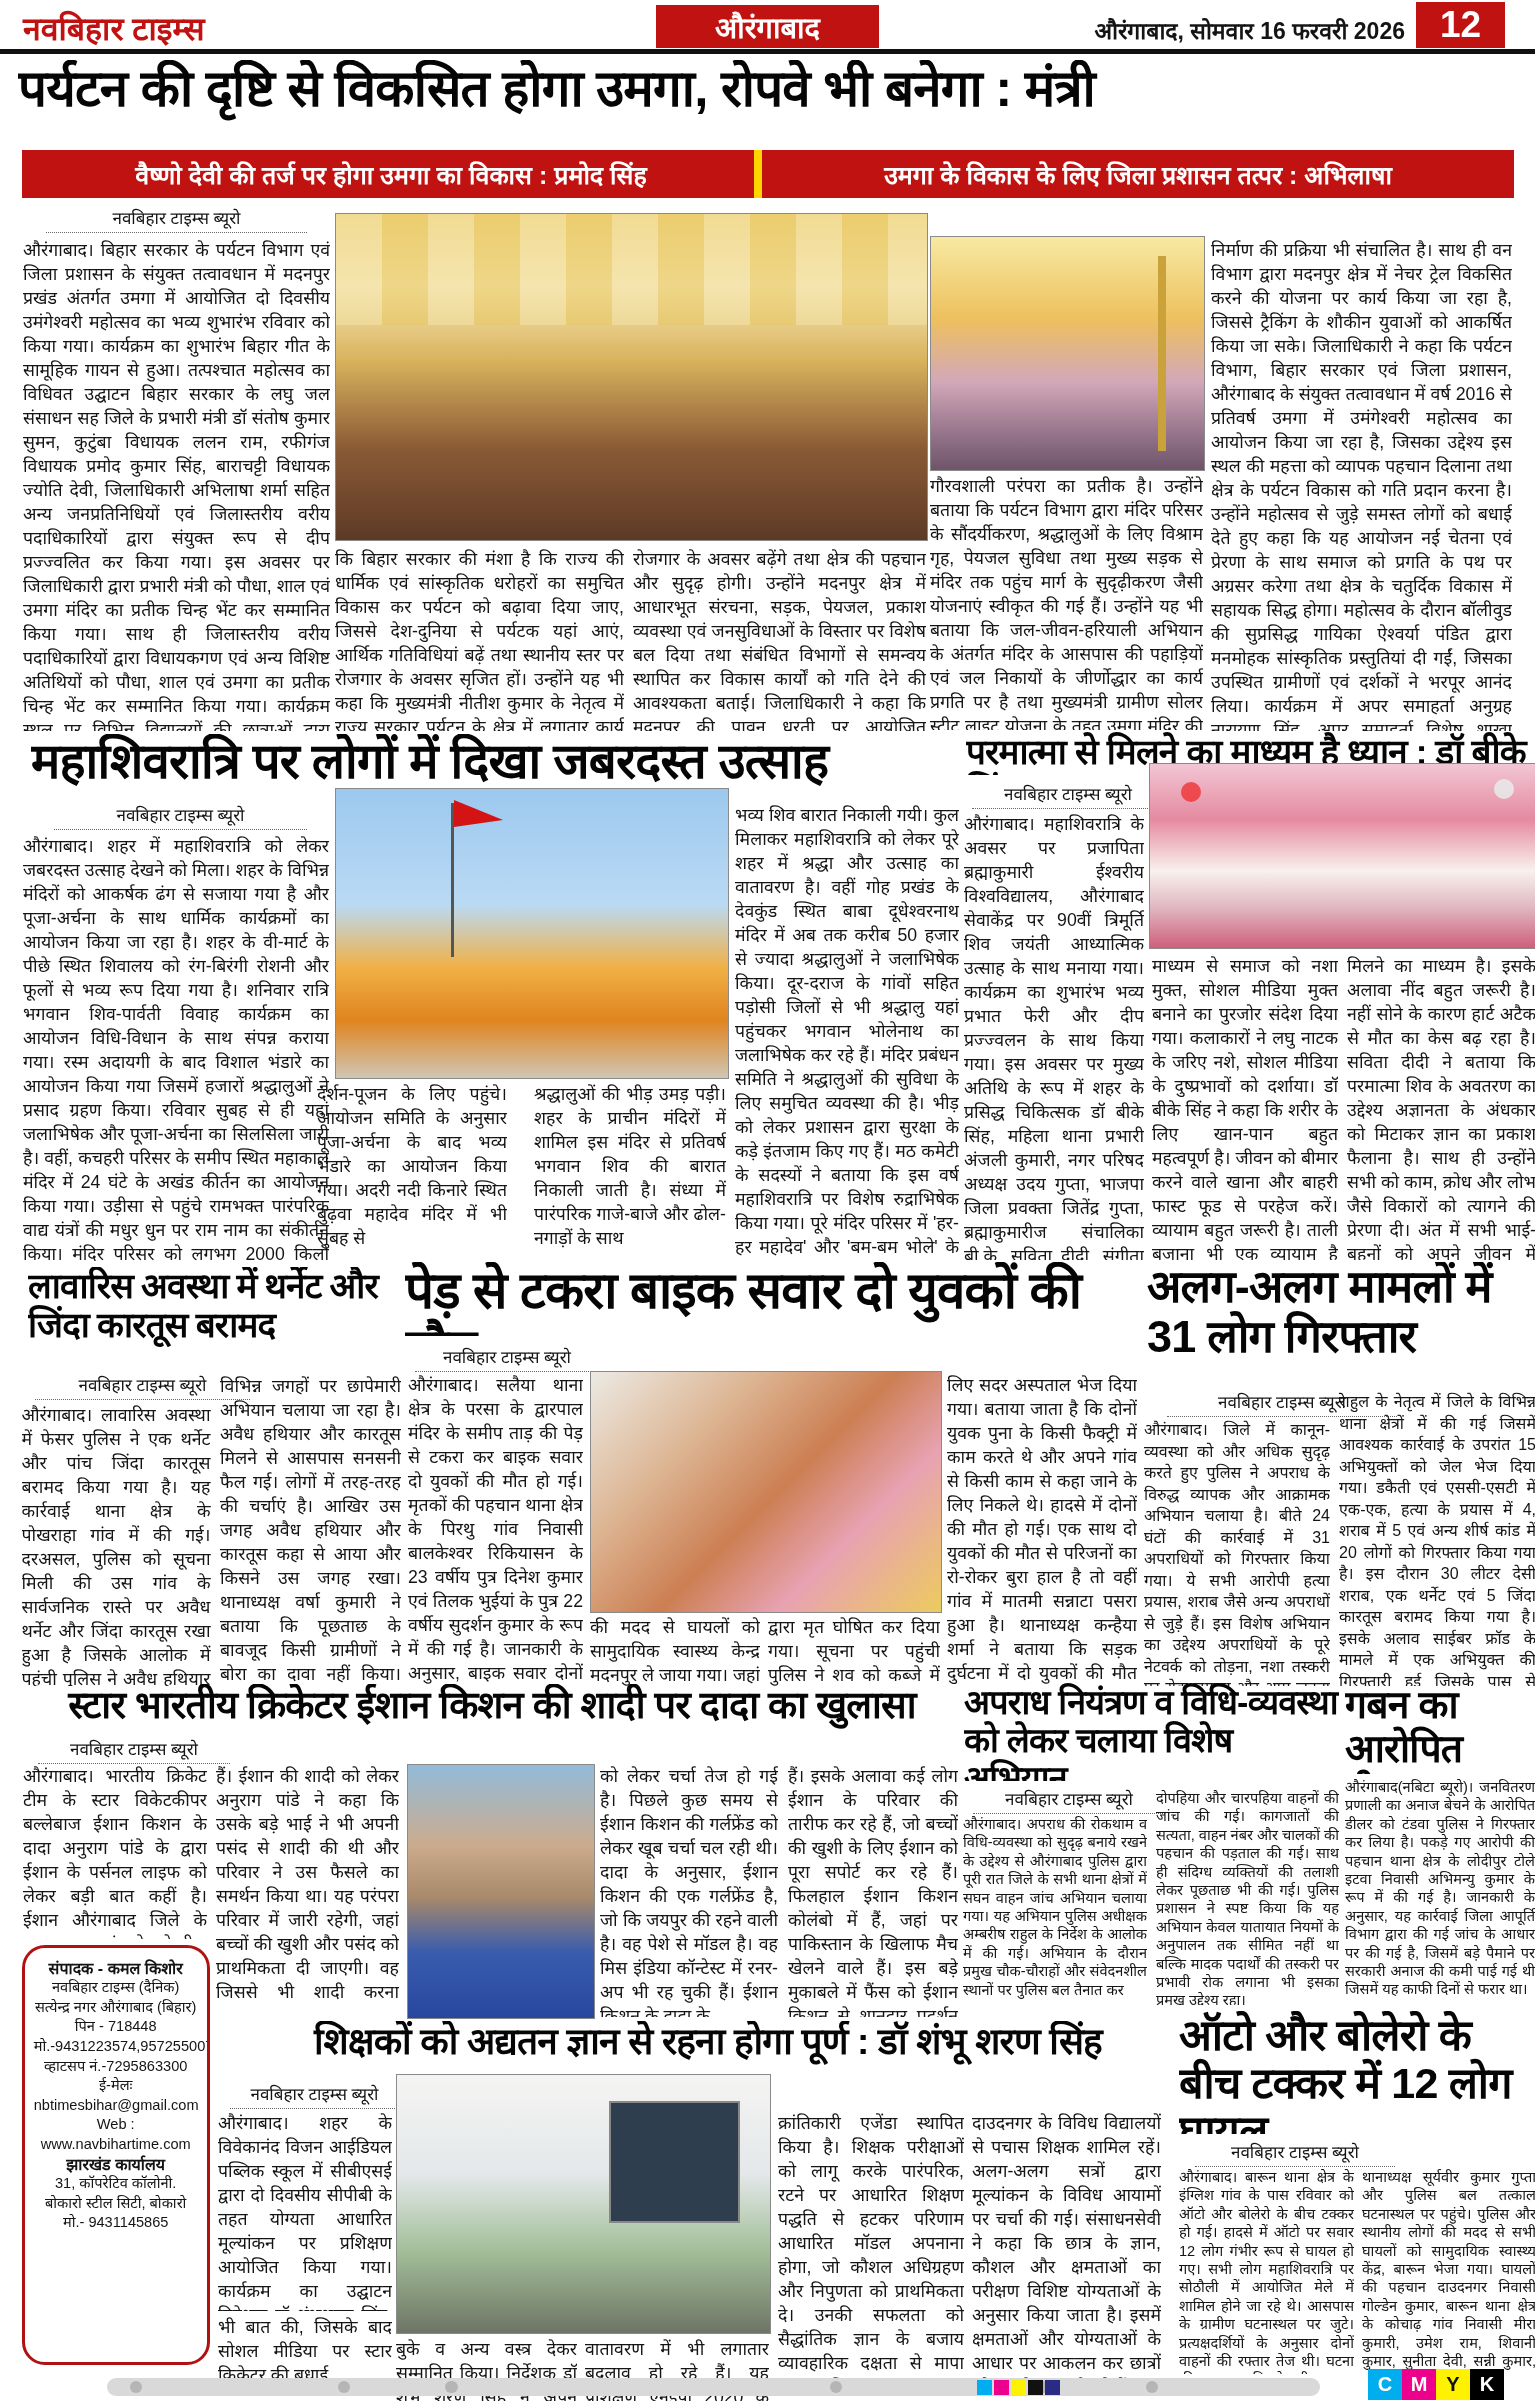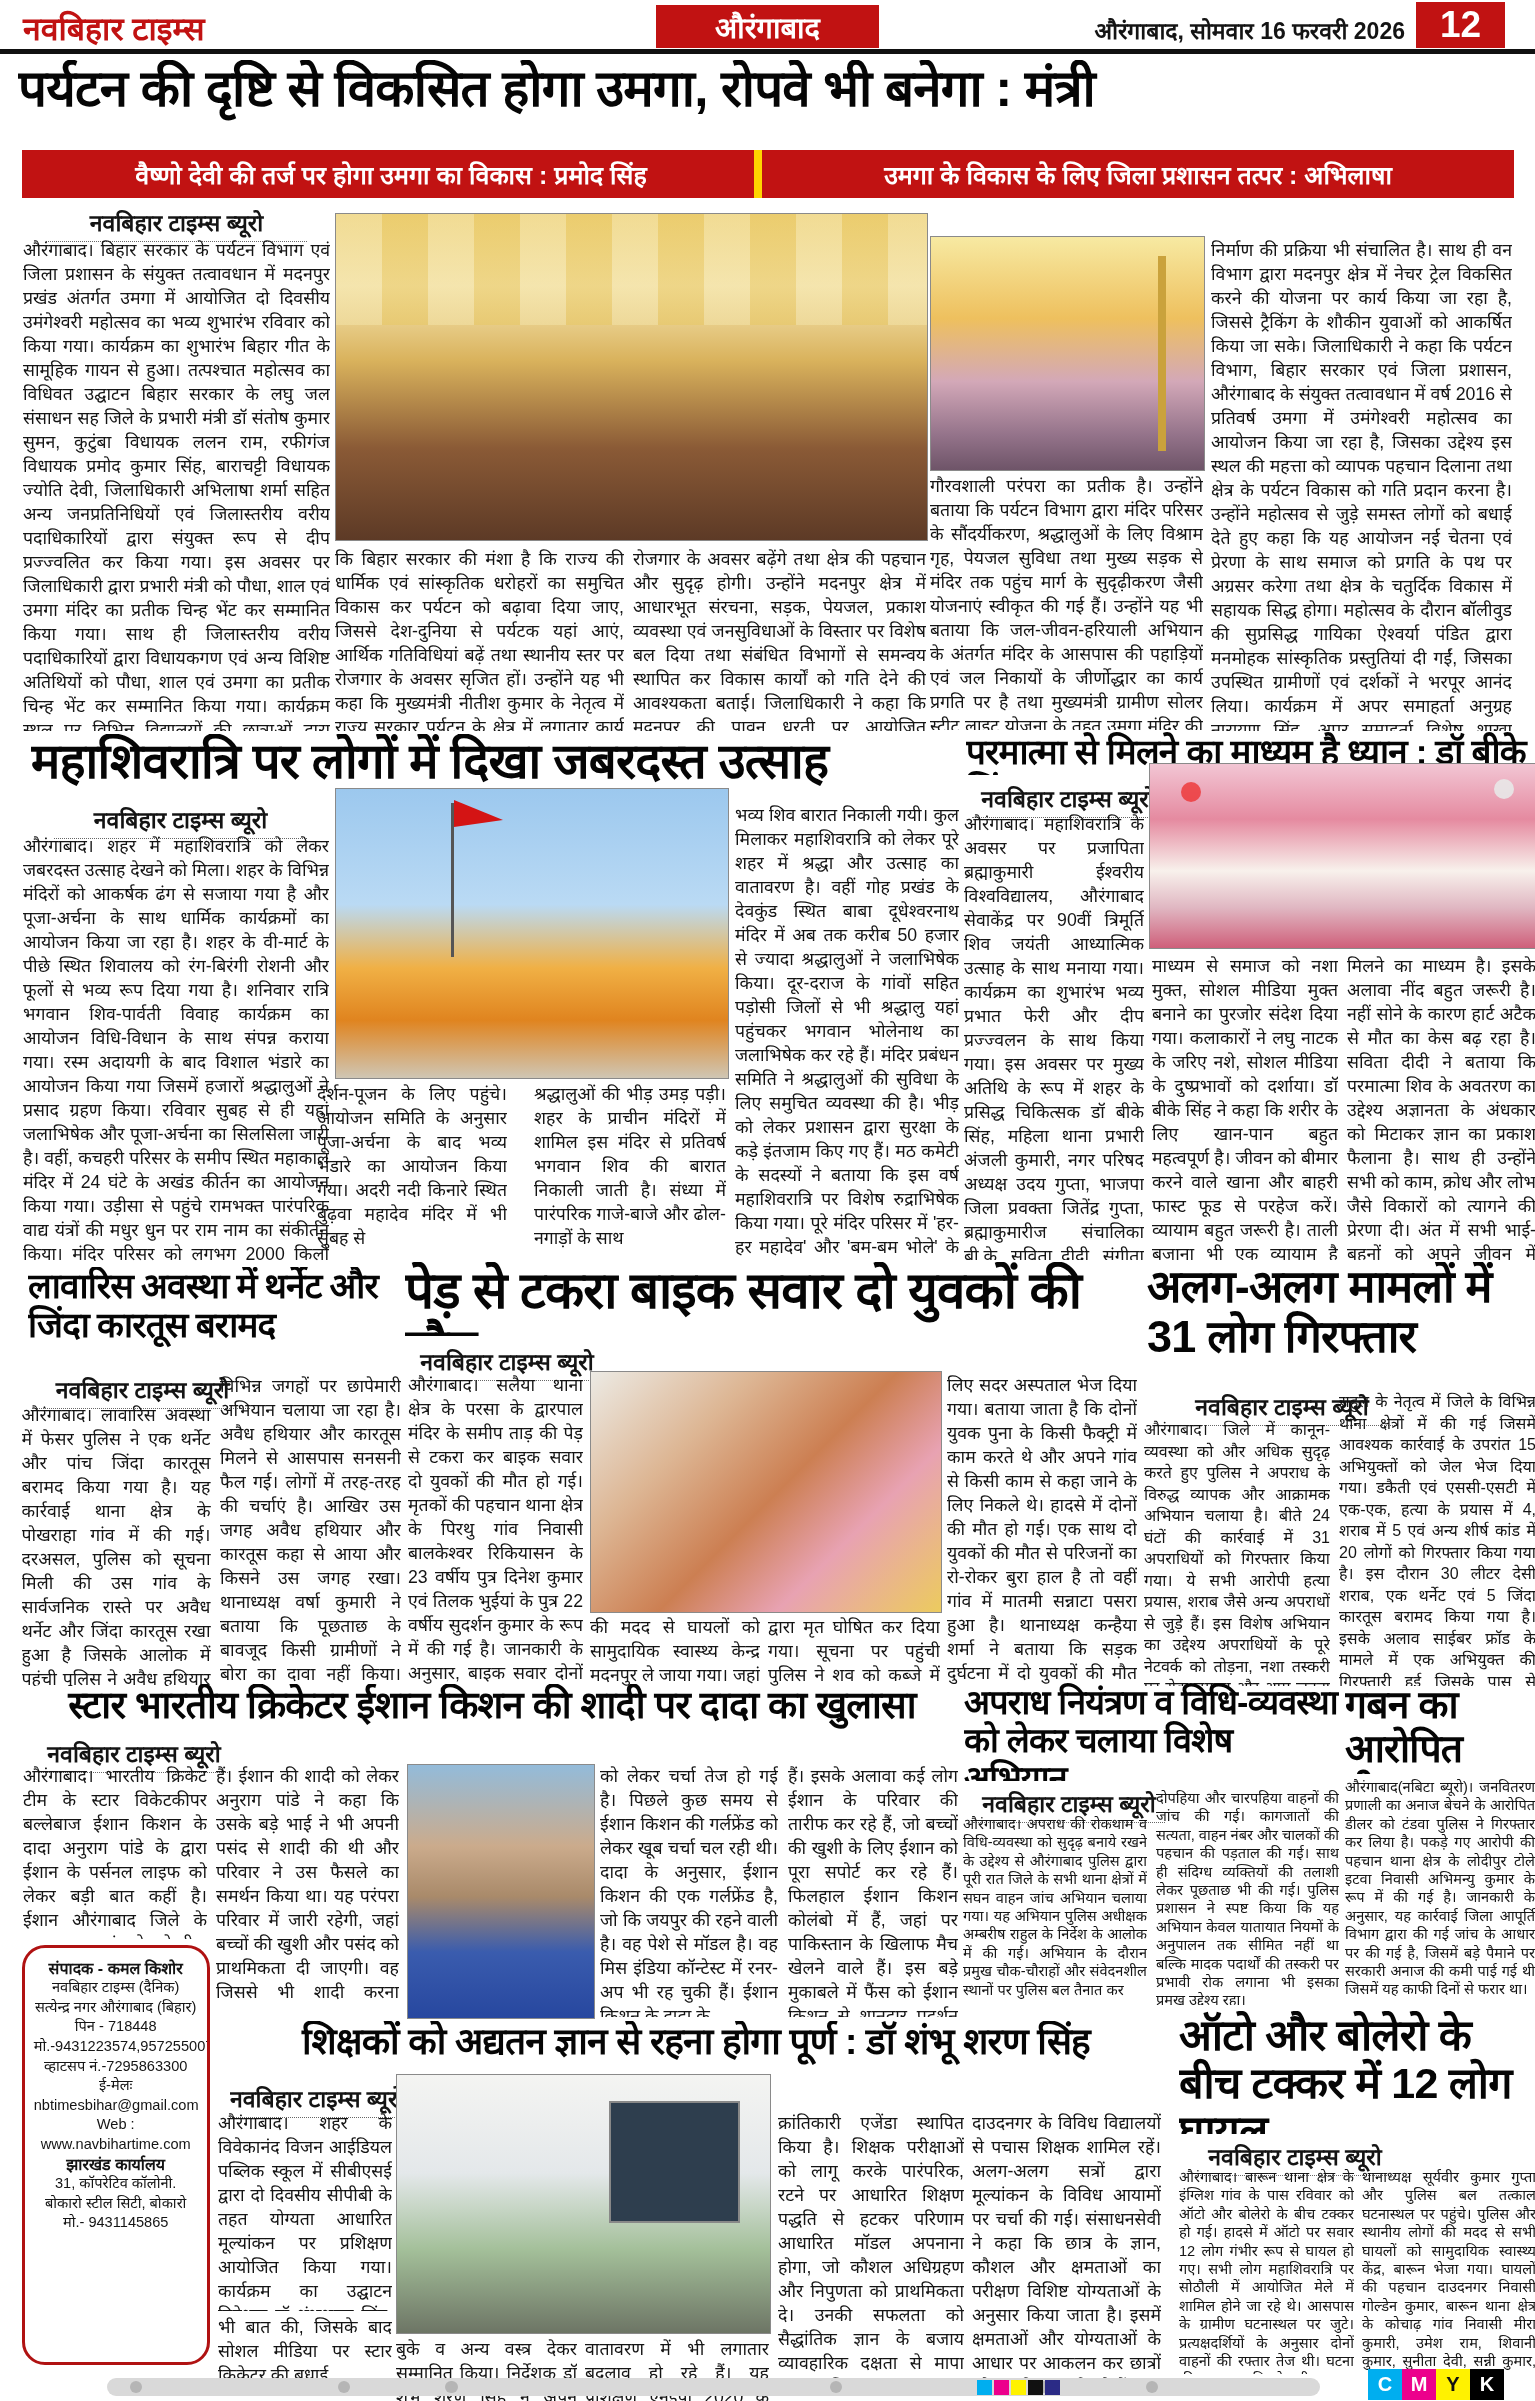--- a/index.html
+++ b/index.html
@@ -3,21 +3,21 @@
 <meta charset="utf-8">
 <title>Navbihar Times - Page 12</title>
 <style>
   html,body{margin:0;padding:0;}
   body{width:1535px;height:2401px;position:relative;background:#ffffff;color:#141414;
        font-family:"Liberation Sans",sans-serif;}
   .abs{position:absolute;}
   .red{color:#c11212;}
   .redbg{background:#c11212;color:#ffffff;}
   .h{font-weight:800;color:#050505;line-height:1.12;letter-spacing:-0.8px;overflow:hidden;}
-  .byline{font-weight:700;font-size:23px;text-align:center;border-bottom:1.5px dotted #666;
+  .byline{font-weight:400;font-size:17px;text-align:center;border-bottom:1.5px dotted #666;
           padding-bottom:3.1px;overflow:hidden;white-space:nowrap;}
   .body-txt{font-size:17.7px;line-height:24px;text-align:justify;overflow:hidden;}
   .body-sm{font-size:14.6px;line-height:18.4px;text-align:justify;overflow:hidden;}
   .body-md{font-size:16px;line-height:21.5px;text-align:justify;overflow:hidden;}
   .ph{position:absolute;border:0.8px solid #8a8a8a;overflow:hidden;}
   .rule{position:absolute;background:#111;}
   .subbar{display:flex;align-items:center;justify-content:center;color:#fff;font-weight:800;
           font-size:25px;text-align:center;overflow:hidden;}
   .pubbox{position:absolute;border:3.1px solid #b01212;border-radius:23px;padding:10.7px 9.2px;
           overflow:hidden;background:#fff;}
@@ -137,21 +137,21 @@
   <div class="pub-line">व्हाटसप नं.-7295863300</div>
   <div class="pub-line">ई-मेलः nbtimesbihar@gmail.com</div>
   <div class="pub-line">Web : www.navbihartime.com</div>
   <div class="pub-line pub-bold">झारखंड कार्यालय</div>
   <div class="pub-line">31, कॉपरेटिव कॉलोनी.</div>
   <div class="pub-line">बोकारो स्टील सिटी, बोकारो</div>
   <div class="pub-line">मो.- 9431145865</div>
 
 </div>
 
-<div class="abs h" style="left:216px;top:2021px;width:960px;height:48px;font-size:37px;text-align:center;">शिक्षकों को अद्यतन ज्ञान से रहना होगा पूर्ण : डॉ शंभू शरण सिंह</div>
+<div class="abs h" style="left:228px;top:2021px;width:960px;height:48px;font-size:37px;text-align:center;">शिक्षकों को अद्यतन ज्ञान से रहना होगा पूर्ण : डॉ शंभू शरण सिंह</div>
 <div class="abs byline" style="left:230px;top:2082px;width:169px;">नवबिहार टाइम्स ब्यूरो</div>
 <div class="abs body-txt" style="left:218px;top:2111px;width:174px;height:200px;">औरंगाबाद। शहर के विवेकानंद विजन आईडियल पब्लिक स्कूल में सीबीएसई द्वारा दो दिवसीय सीपीबी के तहत योग्यता आधारित मूल्यांकन पर प्रशिक्षण आयोजित किया गया। कार्यक्रम का उद्घाटन निदेशक डॉ शंभूशरण सिंह, उपाध्याय सूची कुमारी, संसाधनसेवी सारिका कुमारी ने संयुक्त रूप से स्वामी विवेकानंद के चित्र पर पुष्पार्पण व दीप प्रज्ज्वलित कर किया। निर्देशक ने अतिथियों को</div>
 <div class="ph" style="left:396px;top:2074px;width:373px;height:258px;background:
      linear-gradient(180deg,#f4f4f2 0%,#e4e8ea 38%,#a3bf99 68%,#6d7565 100%);">
   <div style="position:absolute;right:8%;top:10%;width:34%;height:46%;background:#2e3e4e;border:2.3px solid #888;"></div>
 </div>
 <div class="abs body-txt" style="left:396px;top:2337px;width:181px;height:64px;">बुके व अन्य वस्त्र देकर सम्मानित किया। निर्देशक डॉ शंभू शरण सिंह ने अपने उद्बोधन में कहा कि शैक्षिक</div>
 <div class="abs body-txt" style="left:585px;top:2337px;width:184px;height:64px;">वातावरण में भी लगातार बदलाव हो रहे हैं। यह प्रशिक्षण एनईपी 2020 के दृष्टिकोण का आदर्श पूरक है जिसने शिक्षा के लिए एक</div>
 <div class="abs body-txt" style="left:778px;top:2111px;width:186px;height:269px;">क्रांतिकारी एजेंडा स्थापित किया है। शिक्षक परीक्षाओं को लागू करके पारंपरिक, रटने पर आधारित शिक्षण पद्धति से हटकर परिणाम आधारित मॉडल अपनाना होगा, जो कौशल अधिग्रहण और निपुणता को प्राथमिकता दे। उनकी सफलता को सैद्धांतिक ज्ञान के बजाय व्यावहारिक दक्षता से मापा जाना चाहिए।</div>
 <div class="abs body-txt" style="left:972px;top:2111px;width:189px;height:269px;">दाउदनगर के विविध विद्यालयों से पचास शिक्षक शामिल रहें। अलग-अलग सत्रों द्वारा मूल्यांकन के विविध आयामों पर चर्चा की गई। संसाधनसेवी ने कहा कि छात्र के ज्ञान, कौशल और क्षमताओं का परीक्षण विशिष्ट योग्यताओं के अनुसार किया जाता है। इसमें क्षमताओं और योग्यताओं के आधार पर आकलन कर छात्रों को अच्छी तरह सीखने में मदद की जाती है। अंत में धन्यवाद ज्ञापन निर्देशक ने किया।</div>

